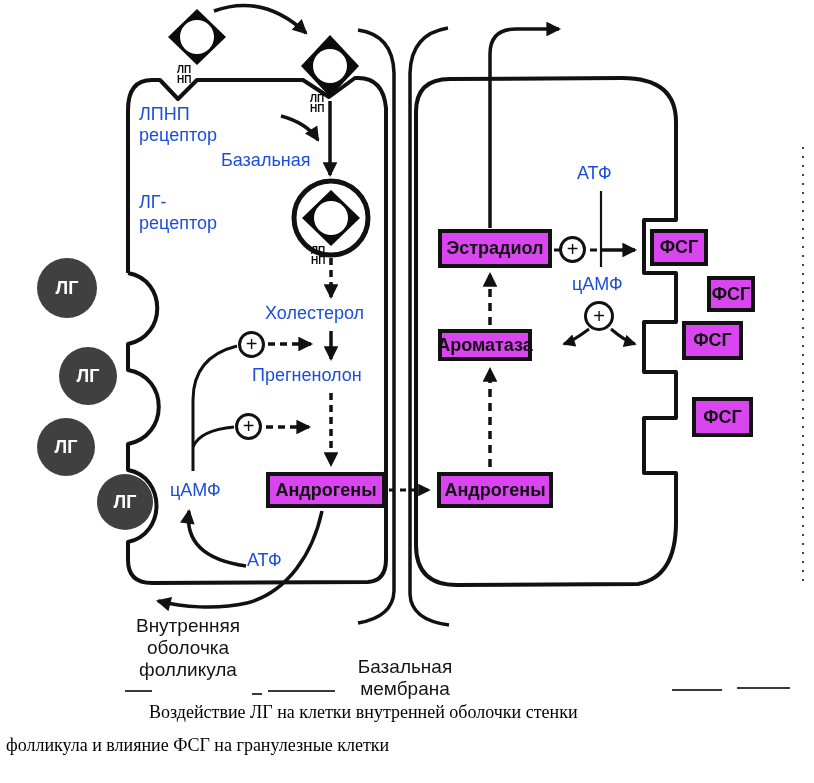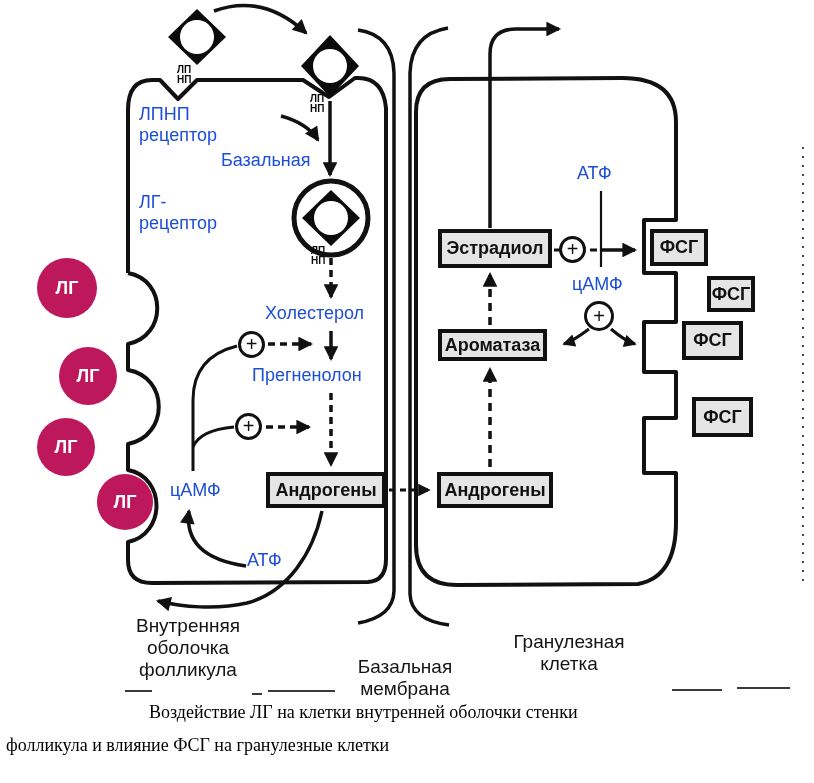--- a/index.html
+++ b/index.html
@@ -1,24 +1,24 @@
 <!DOCTYPE html>
 <html><head>
 <meta charset="utf-8">
 <style>
   html,body{margin:0;padding:0;background:#fff;}
   .stage{position:relative;width:814px;height:783px;background:#fff;overflow:hidden;
          font-family:"Liberation Sans","DejaVu Sans",sans-serif;color:#111;}
   .stage svg{position:absolute;left:0;top:0;}
   .lab{position:absolute;font-size:18px;line-height:21px;color:#1d4ed8;}
   .lab span{display:block;}
-  .box{position:absolute;border:4px solid #111;background:#e5e5e5;display:flex;
+  .box{position:absolute;border:4px solid #111;background:#d946ef;display:flex;
        align-items:center;justify-content:center;font-weight:bold;font-size:18px;
        box-sizing:border-box;white-space:nowrap;}
-  .ball{position:absolute;background:#be185d;border-radius:50%;display:flex;
+  .ball{position:absolute;background:#404040;border-radius:50%;display:flex;
         align-items:center;justify-content:center;color:#fff;font-weight:bold;font-size:18px;}
   .plus{position:absolute;background:#fff;border:3px solid #111;border-radius:50%;
         display:flex;align-items:center;justify-content:center;font-size:20px;
         box-sizing:border-box;color:#111;}
   .ptext{position:absolute;width:40px;text-align:left;font-size:10px;line-height:10px;
          font-weight:bold;color:#0b0b0b;margin-top:37px;}
   .ptext span{display:block;}
   .region{position:absolute;text-align:center;font-size:19px;line-height:22px;color:#141414;}
   .caption{position:absolute;font-family:"Liberation Serif","DejaVu Serif",serif;
            font-size:18px;color:#000;white-space:nowrap;}
@@ -128,37 +128,33 @@
   </div>
   <div class="lab" style="left:265px;top:303px;">Холестерол</div>
   <div class="lab" style="left:252px;top:365px;">Прегненолон</div>
   <div class="lab" style="left:170px;top:480px;">цАМФ</div>
   <div class="lab" style="left:247px;top:550px;">АТФ</div>
   <div class="box" style="left:266px;top:472px;width:120px;height:36px;">Андрогены</div>
 
   <div class="lab" style="left:577px;top:163px;">АТФ</div>
   <div class="lab" style="left:572px;top:274px;">цАМФ</div>
   <div class="box" style="left:438px;top:229px;width:114px;height:39px;">Эстрадиол</div>
-  <div class="box" style="left:438px;top:329px;width:109px;height:32px;">Ароматаза</div>
+  <div class="box" style="left:438px;top:329px;width:94px;height:32px;">Ароматаза</div>
   <div class="box" style="left:437px;top:472px;width:116px;height:36px;">Андрогены</div>
   <div class="box" style="left:650px;top:229px;width:58px;height:37px;">ФСГ</div>
   <div class="box" style="left:707px;top:276px;width:48px;height:36px;">ФСГ</div>
   <div class="box" style="left:682px;top:321px;width:61px;height:39px;">ФСГ</div>
   <div class="box" style="left:692px;top:397px;width:61px;height:40px;">ФСГ</div>
 
   <div class="region" style="left:123px;top:615px;width:130px;">
     <span>Внутренняя</span>
     <span>оболочка</span>
     <span>фолликула</span>
   </div>
   <div class="region" style="left:342px;top:656px;width:126px;">
     <span>Базальная</span>
     <span>мембрана</span>
   </div>
-  <div class="region" style="left:502px;top:631px;width:134px;">
-    <span>Гранулезная</span>
-    <span>клетка</span>
-  </div>
 
   <div class="caption" style="left:149px;top:702px;">Воздействие ЛГ на клетки внутренней оболочки стенки</div>
   <div class="caption" style="left:6px;top:735px;">фолликула и влияние ФСГ на гранулезные клетки</div>
 
 </div>
 
 </body></html>

